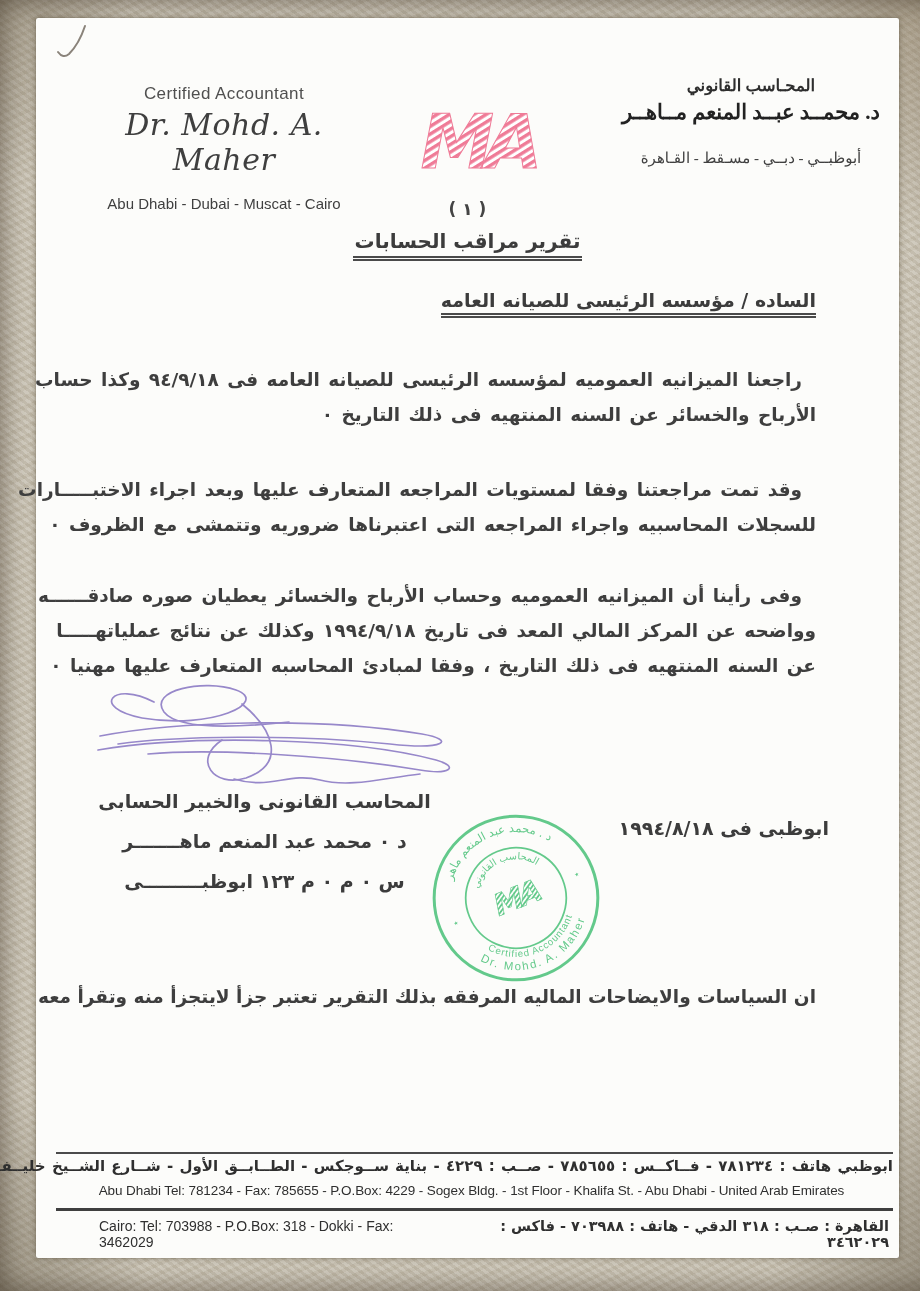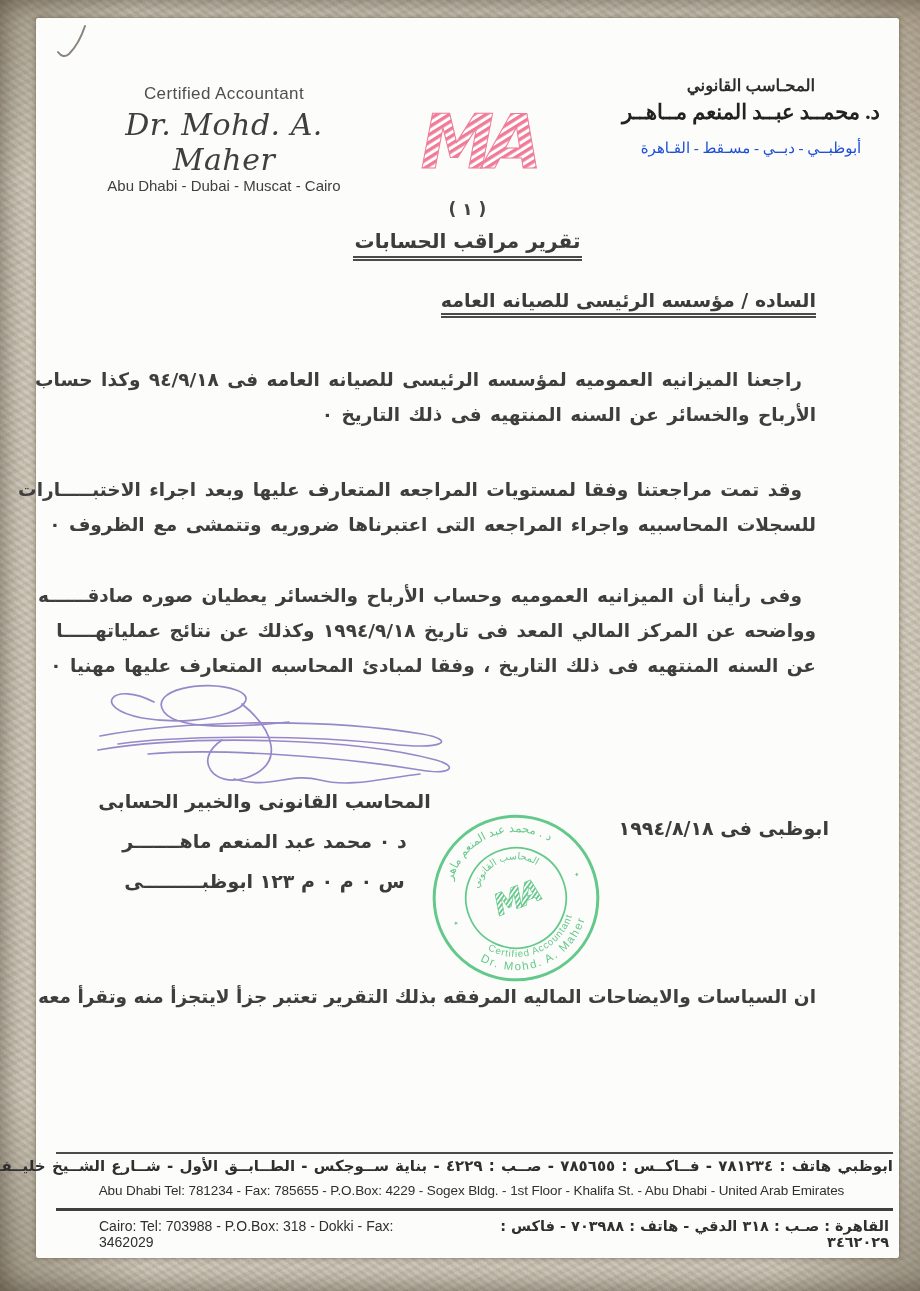--- a/index.html
+++ b/index.html
@@ -24,26 +24,26 @@
   }
   .abs{position:absolute;}
   .ar{font-family:"DejaVu Sans",sans-serif;direction:rtl;}
   .en{font-family:"Liberation Sans",sans-serif;}
   .nowrap{white-space:nowrap;}
 
   
   .lh-left{left:55px;top:66px;width:266px;text-align:center;}
   .lh-ca{font-family:"Liberation Sans",sans-serif;font-size:17px;color:#4f4f4f;letter-spacing:.4px;}
   .lh-name{font-family:"DejaVu Serif",serif;font-style:italic;font-size:30px;color:#3f3f3f;margin-top:3px;letter-spacing:.5px;}
-  .lh-cities{font-family:"Liberation Sans",sans-serif;font-size:15px;color:#3f3f3f;margin-top:0;}
+  .lh-cities{font-family:"Liberation Sans",sans-serif;font-size:15px;color:#3f3f3f;margin-top:18px;}
   .logo{left:381px;top:84px;}
   .lh-right{right:2px;top:58px;width:292px;text-align:center;font-family:Liberation Serif, serif;}
   .lh-right .t1{font-size:16.5px;color:#2e2e2e;font-weight:700;}
   .lh-right .t2{font-size:21px;color:#222;font-weight:700;margin-top:4px;}
-  .lh-right .t3{font-size:15px;color:#1d4ed8;margin-top:14px;}
+  .lh-right .t3{font-size:15px;color:#404040;margin-top:24px;}
 
   
   .pageno{left:0;right:0;top:181px;text-align:center;font-size:17px;font-weight:700;color:#444;}
   .rtitle-wrap{left:0;right:0;top:211px;text-align:center;}
   .rtitle{display:inline-block;font-size:20px;font-weight:700;color:#3c3c3c;border-bottom:5px double #4a4a4a;padding:0 2px 3px 2px;}
   .addressee-wrap{right:83px;top:271px;text-align:right;}
   .addressee{display:inline-block;font-size:19px;font-weight:700;color:#3c3c3c;border-bottom:5px double #4a4a4a;padding-bottom:2px;}
 
   
   .para{left:30px;right:83px;text-align:right;font-size:18.5px;font-weight:700;color:#3e3e3e;line-height:35px;word-spacing:2px;}

